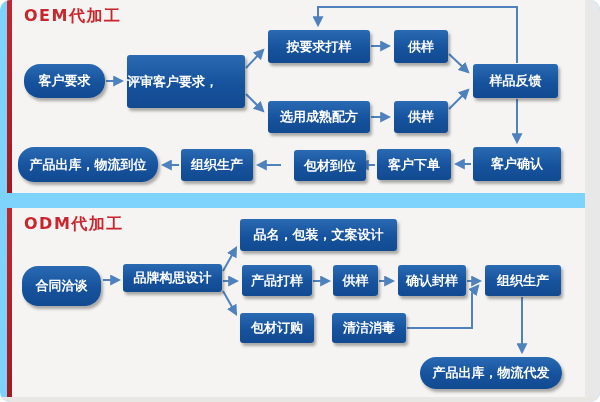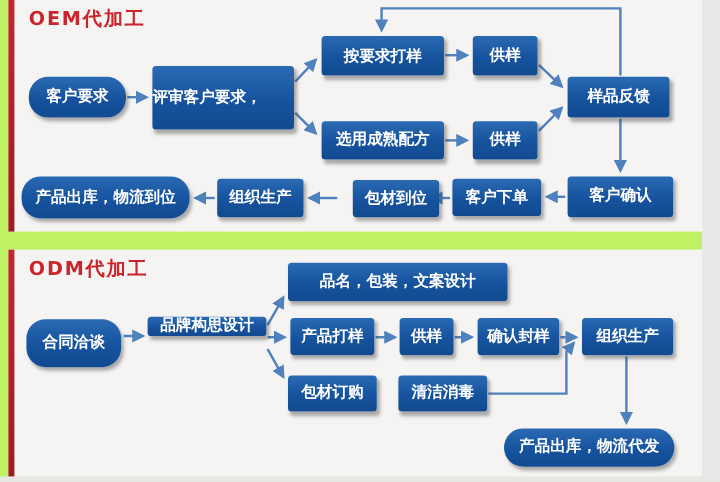--- a/index.html
+++ b/index.html
@@ -1,19 +1,20 @@
 <!DOCTYPE html>
 <html><head>
 <meta charset="utf-8">
 <style>
   html, body { margin: 0; padding: 0; background: #ffffff; }
   #stage {
     position: relative; width: 600px; height: 402px; overflow: hidden;
     font-family: "DejaVu Sans", "Liberation Sans", sans-serif;
-    background: #bef264;
+    background: #7dd3fc;
+    border-radius: 10px;
   }
   .section-bg { position: absolute; background: #f5f4f2; }
   .red-bar { position: absolute; width: 5px; background: linear-gradient(180deg, #c2272e, #9e1c21); }
   .side-strip { position: absolute; right: 0; top: 0; width: 15px; height: 402px; background: #e8e8e8; }
   .bottom-strip { position: absolute; left: 0; top: 397px; width: 600px; height: 5px; background: #e9e7e4; }
   .sec-title {
     position: absolute; color: #c9252c; font-weight: bold; font-size: 16px;
     letter-spacing: 1.5px; white-space: nowrap;
   }
   .node {
@@ -101,25 +102,25 @@
   <div class="node" style="left:473px; top:64px; width:85px; height:34px;">样品反馈</div>
 
   <div class="node" style="left:377px; top:149px; width:74px; height:31px;">客户下单</div>
 
   <div class="node" style="left:294px; top:150px; width:72px; height:31px;">包材到位</div>
 
   <div class="node" style="left:181px; top:149px; width:72px; height:32px;">组织生产</div>
 
   <div class="node rounded" style="left:18px; top:147px; width:140px; height:35px;">产品出库，物流到位</div>
 
-  <div class="node" style="left:240px; top:219px; width:183px; height:32px;">品名，包装，文案设计</div>
+  <div class="node" style="left:240px; top:219px; width:157px; height:32px;font-family:Liberation Serif, serif;">品名，包装，文案设计</div>
 
   <div class="node rounded" style="left:22px; top:266px; width:79px; height:40px;">合同洽谈</div>
 
-  <div class="node" style="left:123px; top:264px; width:99px; height:16px;">品牌构思设计</div>
+  <div class="node" style="left:123px; top:264px; width:99px; height:28px;">品牌构思设计</div>
 
   <div class="node" style="left:242px; top:265px; width:70px; height:31px;">产品打样</div>
 
   <div class="node" style="left:333px; top:265px; width:45px; height:31px;">供样</div>
 
   <div class="node" style="left:398px; top:265px; width:68px; height:31px;">确认封样</div>
 
   <div class="node" style="left:485px; top:265px; width:76px; height:31px;">组织生产</div>
 
   <div class="node" style="left:240px; top:313px; width:74px; height:30px;">包材订购</div>

